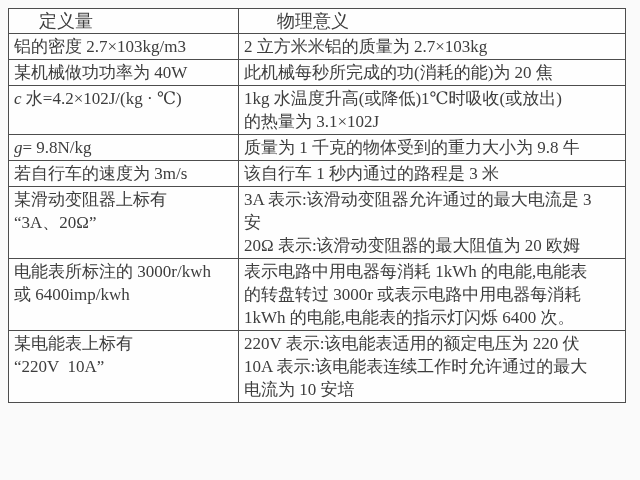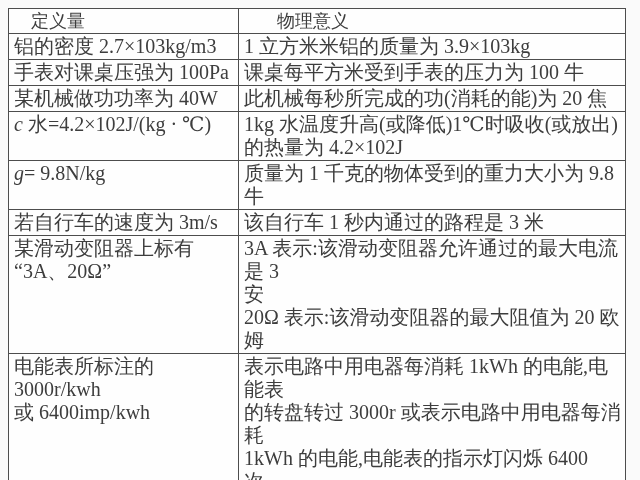--- a/index.html
+++ b/index.html
@@ -35,26 +35,26 @@
     border: 1px solid var(--border);
     vertical-align: top;
     text-align: left;
     font-weight: normal;
     white-space: pre-wrap;
     overflow: hidden;
   }
   th {
     font-size: 18px;
     line-height: 22px;
-    padding: 1px 4px 1px 22px;
+    padding: 1px 4px 1px 30px;
     height: 25px;
   }
   th.h-meaning { padding-left: 38px; }
   td {
-    font-size: 20px;
+    font-size: 17px;
     line-height: 23px;
     padding: 1px 4px 1px 5px;
   }
   td em {
     font-style: italic;
     font-family: "Liberation Serif", "DejaVu Serif", serif;
   }
 </style>
 </head>
 <body>
@@ -67,45 +67,45 @@
     </colgroup>
     <thead>
       <tr>
         <th class="h-definition">定义量</th>
         <th class="h-meaning">物理意义</th>
       </tr>
     </thead>
     <tbody>
         <tr>
           <td><span>铝的密度 2.7×103kg/m3</span></td>
-          <td><span>1 立方米米铝的质量为 3.9×103kg</span></td>
-        </tr>
-        <tr>
-          <td><span>手表对课桌压强为 100Pa</span></td>
-          <td><span>课桌每平方米受到手表的压力为 100 牛</span></td>
+          <td><span>2 立方米米铝的质量为 2.7×103kg</span></td>
         </tr>
         <tr>
           <td><span>某机械做功功率为 40W</span></td>
           <td><span>此机械每秒所完成的功(消耗的能)为 20 焦</span></td>
         </tr>
         <tr>
           <td><em>c </em><span>水=4.2×102J/(kg · ℃)</span></td>
-          <td><span>1kg 水温度升高(或降低)1℃时吸收(或放出)</span><br><span>的热量为 4.2×102J</span></td>
+          <td><span>1kg 水温度升高(或降低)1℃时吸收(或放出)</span><br><span>的热量为 3.1×102J</span></td>
         </tr>
         <tr>
           <td><em>g</em><span>= 9.8N/kg</span></td>
           <td><span>质量为 1 千克的物体受到的重力大小为 9.8 牛</span></td>
         </tr>
         <tr>
           <td><span>若自行车的速度为 3m/s</span></td>
           <td><span>该自行车 1 秒内通过的路程是 3 米</span></td>
         </tr>
         <tr>
           <td><span>某滑动变阻器上标有</span><br><span>“3A、20Ω”</span></td>
           <td><span>3A 表示:该滑动变阻器允许通过的最大电流是 3</span><br><span>安</span><br><span>20Ω 表示:该滑动变阻器的最大阻值为 20 欧姆</span></td>
         </tr>
         <tr>
           <td><span>电能表所标注的 3000r/kwh</span><br><span>或 6400imp/kwh</span></td>
           <td><span>表示电路中用电器每消耗 1kWh 的电能,电能表</span><br><span>的转盘转过 3000r 或表示电路中用电器每消耗</span><br><span>1kWh 的电能,电能表的指示灯闪烁 6400 次。</span></td>
         </tr>
+        <tr>
+          <td><span>某电能表上标有</span><br><span>“220V  10A”</span></td>
+          <td><span>220V 表示:该电能表适用的额定电压为 220 伏</span><br><span>10A 表示:该电能表连续工作时允许通过的最大</span><br><span>电流为 10 安培</span></td>
+        </tr>
       </tbody>
   </table>
 </div>
 
 </body></html>

